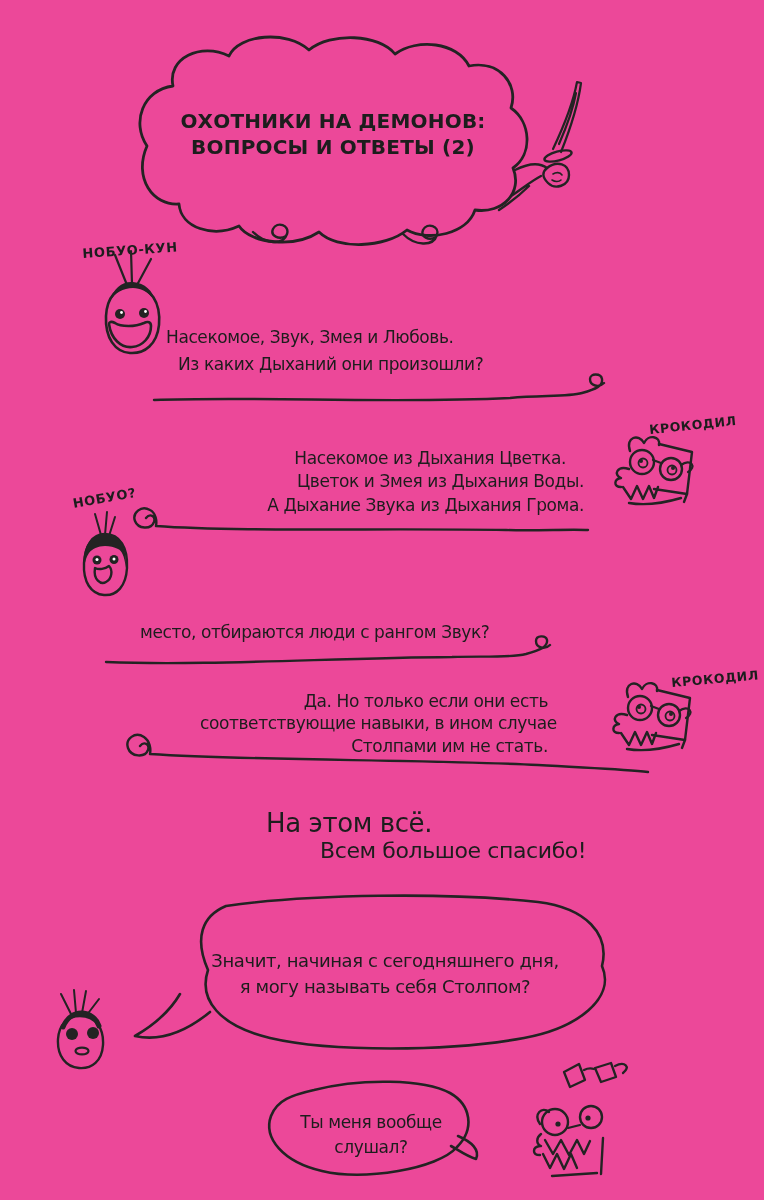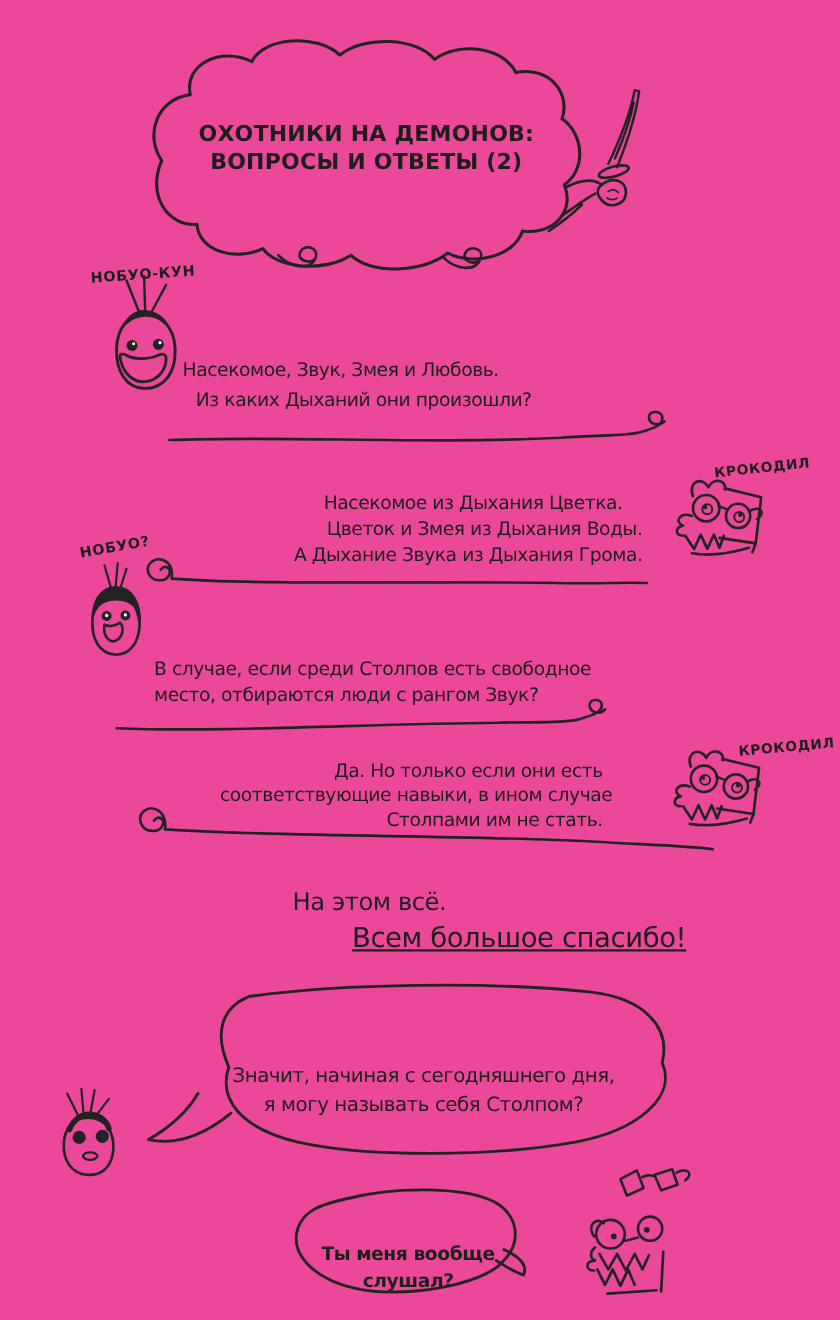--- a/index.html
+++ b/index.html
@@ -19,25 +19,25 @@
     position:absolute;
     line-height:1;
     white-space:nowrap;
     letter-spacing:-0.4px;
     color:#1d1d1d;
   }
   .title-line{font-size:20px;font-weight:bold;letter-spacing:0.2px;text-align:center;width:330px;}
   .char-label{font-size:13px;font-weight:bold;letter-spacing:0.6px;transform-origin:left bottom;}
   .body-txt{font-size:17px;text-align:right;}
   .right-block{text-align:right;}
-  .center-block{text-align:center;margin-top:18px;}
-  .outro1{font-size:22px;}
-  .outro2{font-size:25px;text-decoration:underline;}
+  .center-block{text-align:center;}
+  .outro1{font-size:26px;}
+  .outro2{font-size:22px;}
   .bubble-txt{font-size:18px;}
-  .bubble-txt-sm{font-size:17px;font-weight:bold;}
+  .bubble-txt-sm{font-size:17px;}
 </style>
 </head>
 <body>
 
 <div class="page">
 
   <svg class="abs" style="left:125px;top:30px" width="470" height="220" viewBox="0 0 470 220">
     <path class="ink" stroke-width="2.8" fill="#ffffff" d="
       M 22,116 C 6,92 18,60 48,56 C 42,28 76,12 104,26 C 114,4 162,0 184,20
       C 206,2 254,4 270,24 C 292,8 332,12 344,36 C 374,30 394,54 386,78
@@ -104,21 +104,20 @@
     <path class="ink" stroke-width="2" d="M 27,27 L 21,6 M 31,27 L 33,4 M 35,28 L 41,9"></path>
     <path class="ink" stroke-width="2.4" fill="#ffffff" d="M 31,26 C 46,26 54,40 53,60 C 52,78 43,88 30,87 C 17,86 9,74 10,55 C 11,38 18,26 31,26 Z"></path>
     <path fill="#232323" stroke="none" d="M 10,60 C 8,36 18,27 31,27 C 44,27 53,36 52,60 C 50,47 48,43 44,41 C 40,39 36,38 31,38 C 24,38 18,41 15,45 C 12,49 11,54 10,60 Z"></path>
     <circle cx="23" cy="52" r="4.5" fill="#232323"></circle>
     <circle cx="40" cy="51.5" r="4.5" fill="#232323"></circle>
     <circle cx="23" cy="51.5" r="1.5" fill="#ffffff"></circle>
     <circle cx="40" cy="51" r="1.5" fill="#ffffff"></circle>
     <path class="ink" stroke-width="2.4" fill="#ffffff" d="M 21,60 C 19,72 27,77 32,74 C 38,71 39,62 35,58 C 31,61 25,62 21,60 Z"></path>
   </svg>
 
-  <div class="t body-txt" style="left:140px;top:601px">В случае, если среди Столпов есть свободное</div>
   <div class="t body-txt" style="left:140px;top:624px">место, отбираются люди с рангом Звук?</div>
   <svg class="abs" style="left:102px;top:638px" width="460" height="32" viewBox="0 0 460 32">
     <path class="ink" stroke-width="2.4" d="M 4,24 C 100,28 230,20 350,19 C 380,18 408,20 424,16 C 438,12 446,9 445,2 C 444,-3 434,-3 434,3 C 434,10 443,12 448,7"></path>
   </svg>
 
   <div class="t char-label" style="left:672px;top:677px;transform:rotate(-5deg);font-size:12.5px">КРОКОДИЛ</div>
   <svg class="abs" style="left:604px;top:678px" width="112" height="85" viewBox="0 0 112 85">
     <path class="ink" stroke-width="2.4" d="M 24,19 C 19,5 33,1 38,11 C 42,2 55,4 53,13"></path>
     <path class="ink" stroke-width="2.4" d="M 53,12 L 86,20 L 81,62 L 48,57"></path>
     <path class="ink" stroke-width="2.4" d="M 23,37 C 11,33 7,43 15,46 C 8,47 7,55 15,55"></path>

